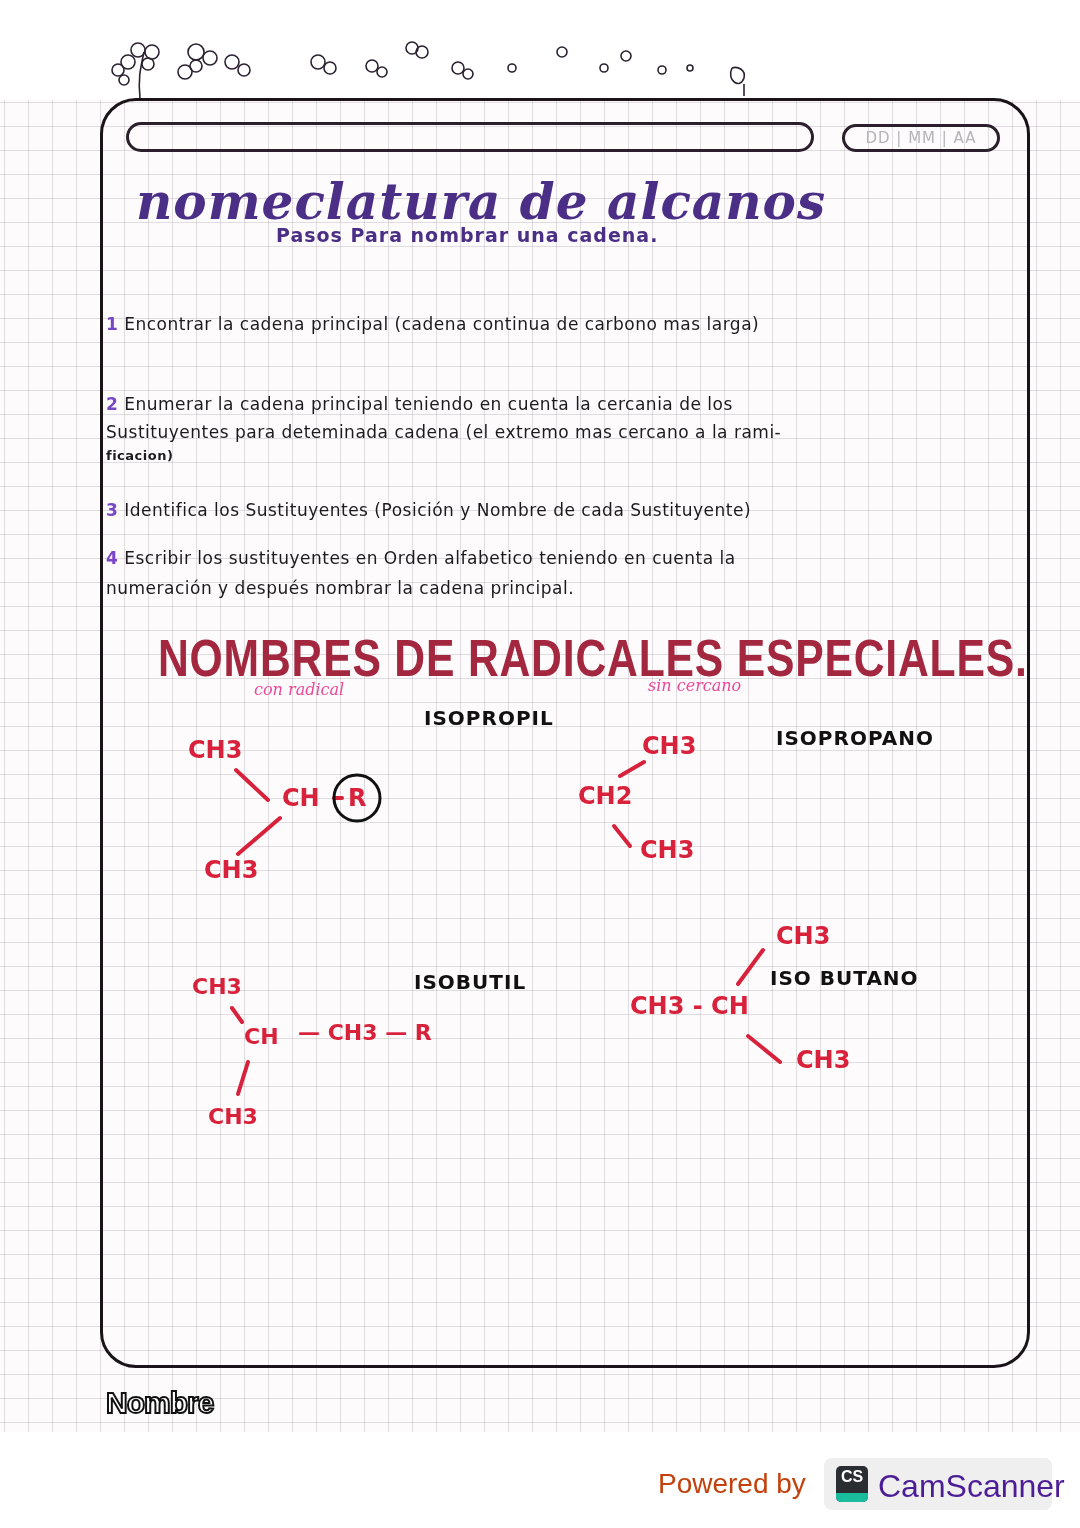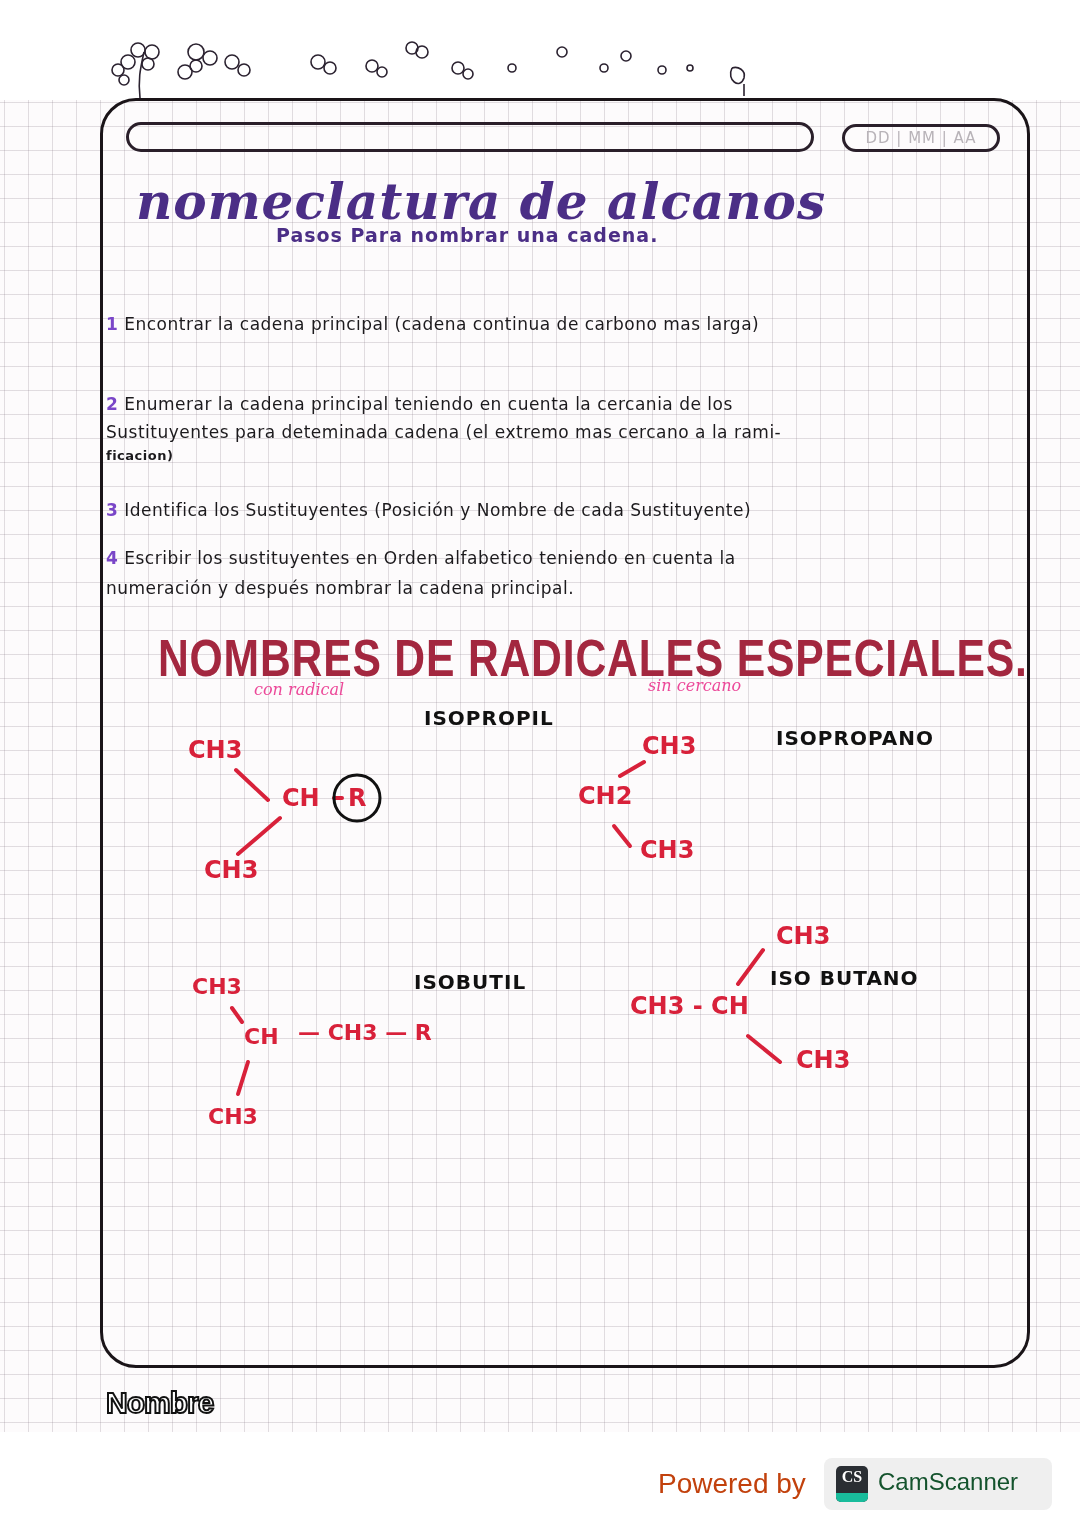--- a/index.html
+++ b/index.html
@@ -34,23 +34,23 @@
   .cap{font-weight:bold;font-size:20px;color:#111;letter-spacing:1px;}
   .chem{font-weight:bold;font-size:24px;color:#d8213a;}
   .chemsm{font-weight:bold;font-size:22px;color:#d8213a;}
   .bonds{position:absolute;left:0;top:0;}
   .lukis{position:absolute;left:106px;top:1386px;font-family:"Liberation Sans",sans-serif;font-weight:bold;font-size:30px;color:#fff;
     -webkit-text-stroke:2px #111;letter-spacing:-1px;}
   .footer{position:absolute;left:0;top:1432px;width:1080px;height:96px;background:#fff;}
   .powered{position:absolute;left:658px;top:1468px;font-family:"Liberation Sans",sans-serif;font-size:28px;color:#c2410c;}
   .csbadge{position:absolute;left:824px;top:1458px;width:228px;height:52px;background:#efefef;border-radius:8px;}
   .cslogo{position:absolute;left:12px;top:8px;width:32px;height:36px;background:#2a2e33;border-radius:5px;overflow:hidden;}
-  .cslogo .cstext{position:absolute;left:0;top:2px;width:32px;text-align:center;color:#fff;font-weight:bold;font-size:16px;font-family:Liberation Serif, serif;}
+  .cslogo .cstext{position:absolute;left:0;top:2px;width:32px;text-align:center;color:#fff;font-weight:bold;font-size:16px;font-family:Liberation Sans, sans-serif;}
   .cslogo .csbar{position:absolute;left:0;bottom:0;width:32px;height:9px;background:#19bc9c;}
-  .csname{position:absolute;left:54px;top:10px;font-family:"Liberation Sans",sans-serif;font-size:24px;color:#14532d;}
+  .csname{position:absolute;left:54px;top:10px;font-family:"Liberation Sans",sans-serif;font-size:32px;color:#4c1d95;}
 </style>
 </head>
 <body>
 
 <div class="paper"></div>
 
 <div class="flowers">
   <svg width="1080" height="100">
     <g fill="none" stroke="#2b2230" stroke-width="1.6">
       <path d="M140 98 C138 80 140 70 144 52"></path>

